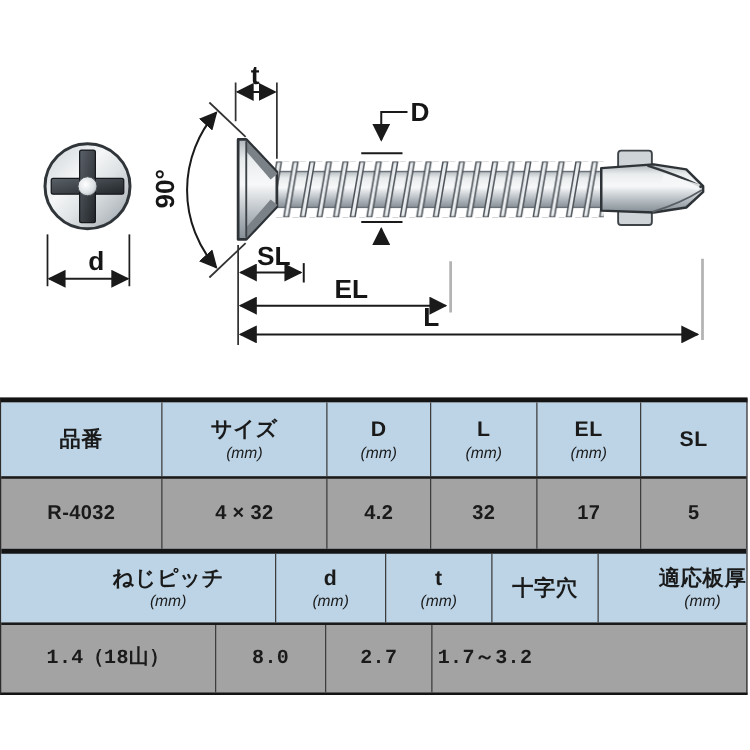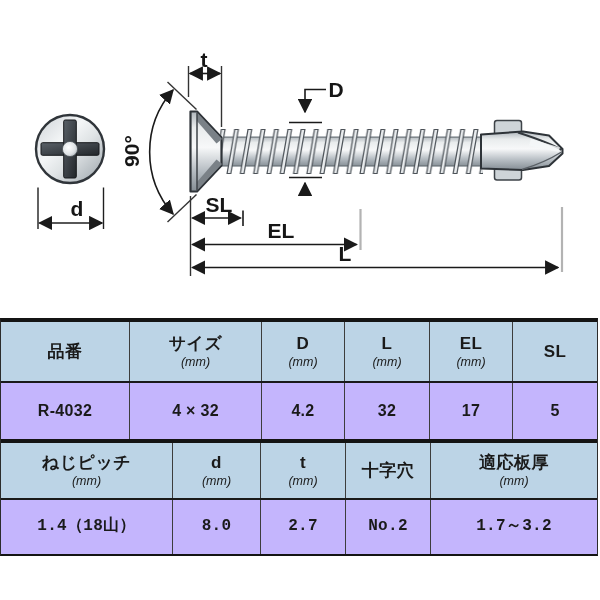--- a/index.html
+++ b/index.html
@@ -9,30 +9,30 @@
   }
   .diagram-svg{position:absolute;left:0;top:0;}
   .dim-label{font-size:21px;font-weight:600;fill:#161616;}
   
   .spec-table{
     position:absolute;left:0;top:318px;width:596px;
     border-top:4px solid #141414;
     border-bottom:2px solid #141414;
     border-left:1.5px solid #2c2c2c;
     border-right:1.5px solid #2c2c2c;
-    background:#c4b5fd;
+    background:#a3a3a3;
   }
   .t-row{display:grid;align-items:stretch;}
   .t-row.cols-a{grid-template-columns:128px 132px 83px 85px 83px 85px;}
   .t-row.cols-b{grid-template-columns:171px 88px 85px 85px 167px;}
   .t-row + .t-row{border-top:2px solid #1a1a1a;}
   .t-row.thick-top{border-top:4px solid #141414;}
   .t-row.hdr{height:59px;background:var(--header-bg,#bcd4e6);}
   .t-row.val{height:56px;}
-  .t-row.hdr2{height:55px;}
+  .t-row.hdr2{height:55px;padding-left:48px;}
   .t-row.val2{height:54px;font-family:Liberation Mono, monospace;}
   .cell{
     display:flex;flex-direction:column;align-items:center;justify-content:center;
     line-height:1.12;text-align:center;overflow:hidden;
   }
   .cell + .cell{border-left:1.5px solid #3d3d3d;text-align:right;}
   .cell .main{font-size:17px;font-weight:700;letter-spacing:.5px;}
   .cell .sub{font-size:12.5px;font-weight:500;margin-top:1px;font-style:italic;}
   .cell .sub:empty{display:none;}
   .t-row.val .cell, .t-row.val2 .cell{font-size:16px;font-weight:600;letter-spacing:.3px;}
@@ -216,18 +216,17 @@
       <div class="cell">
         <span class="main">適応板厚</span>
         <span class="sub">(mm)</span>
       </div>
     </div>
 
     <div class="t-row cols-b val val2">
       <div class="cell">1.4（18山）</div>
       <div class="cell">8.0</div>
       <div class="cell">2.7</div>
-      <div class="cell">No.2</div>
       <div class="cell">1.7～3.2</div>
     </div>
 
   </div>
 </div>
 
 </body></html>

